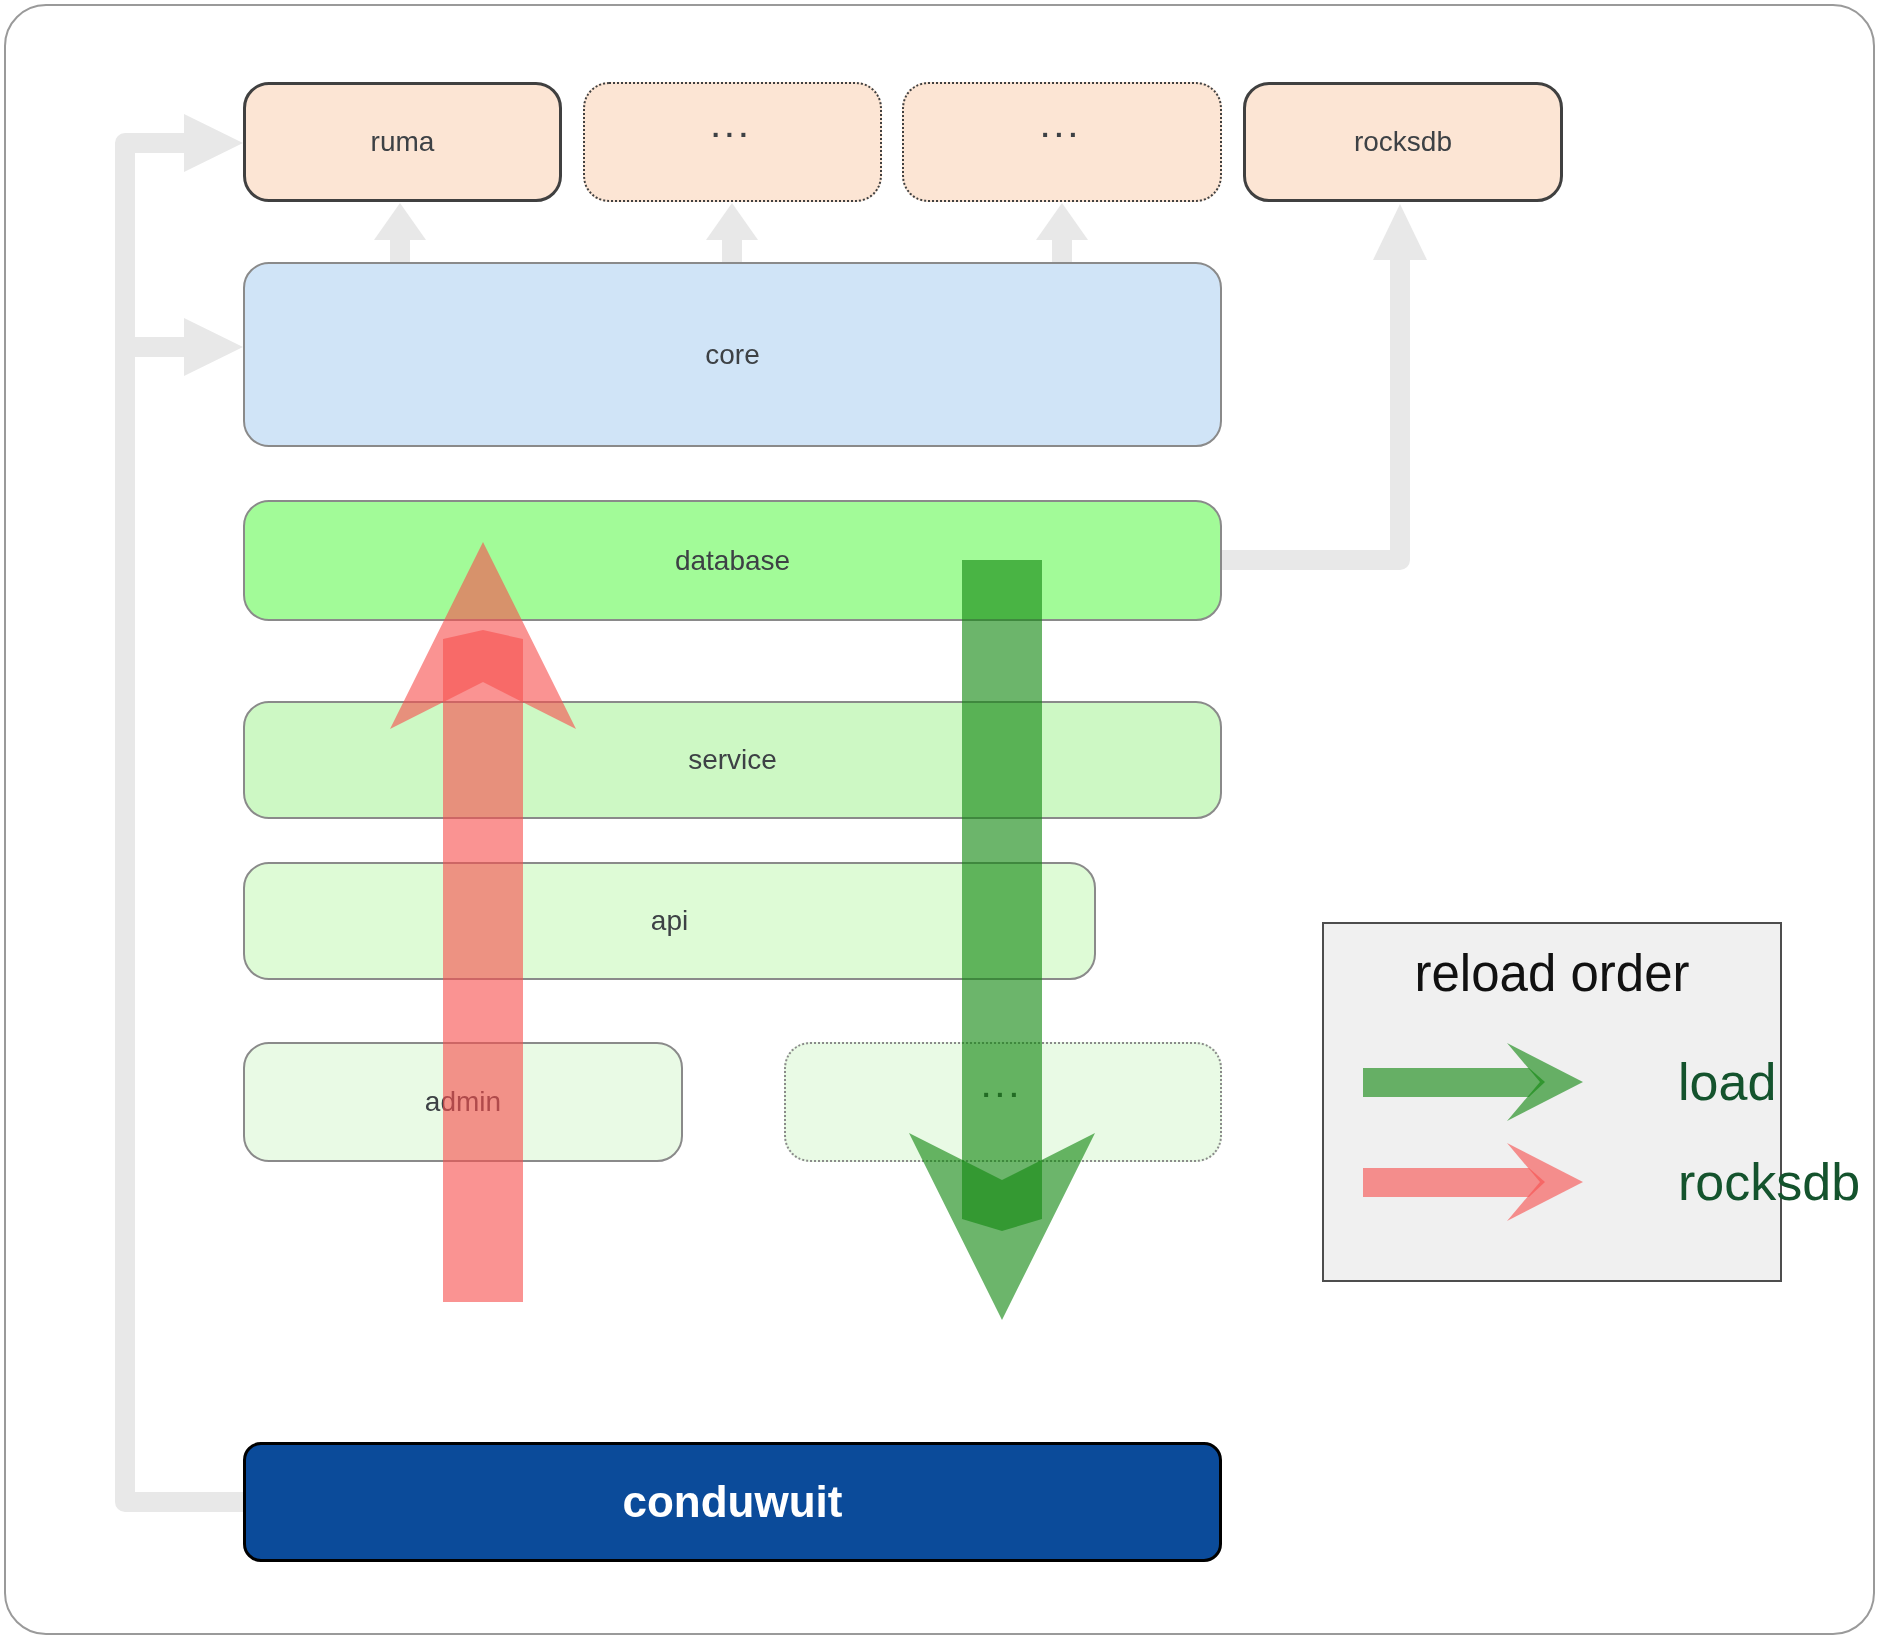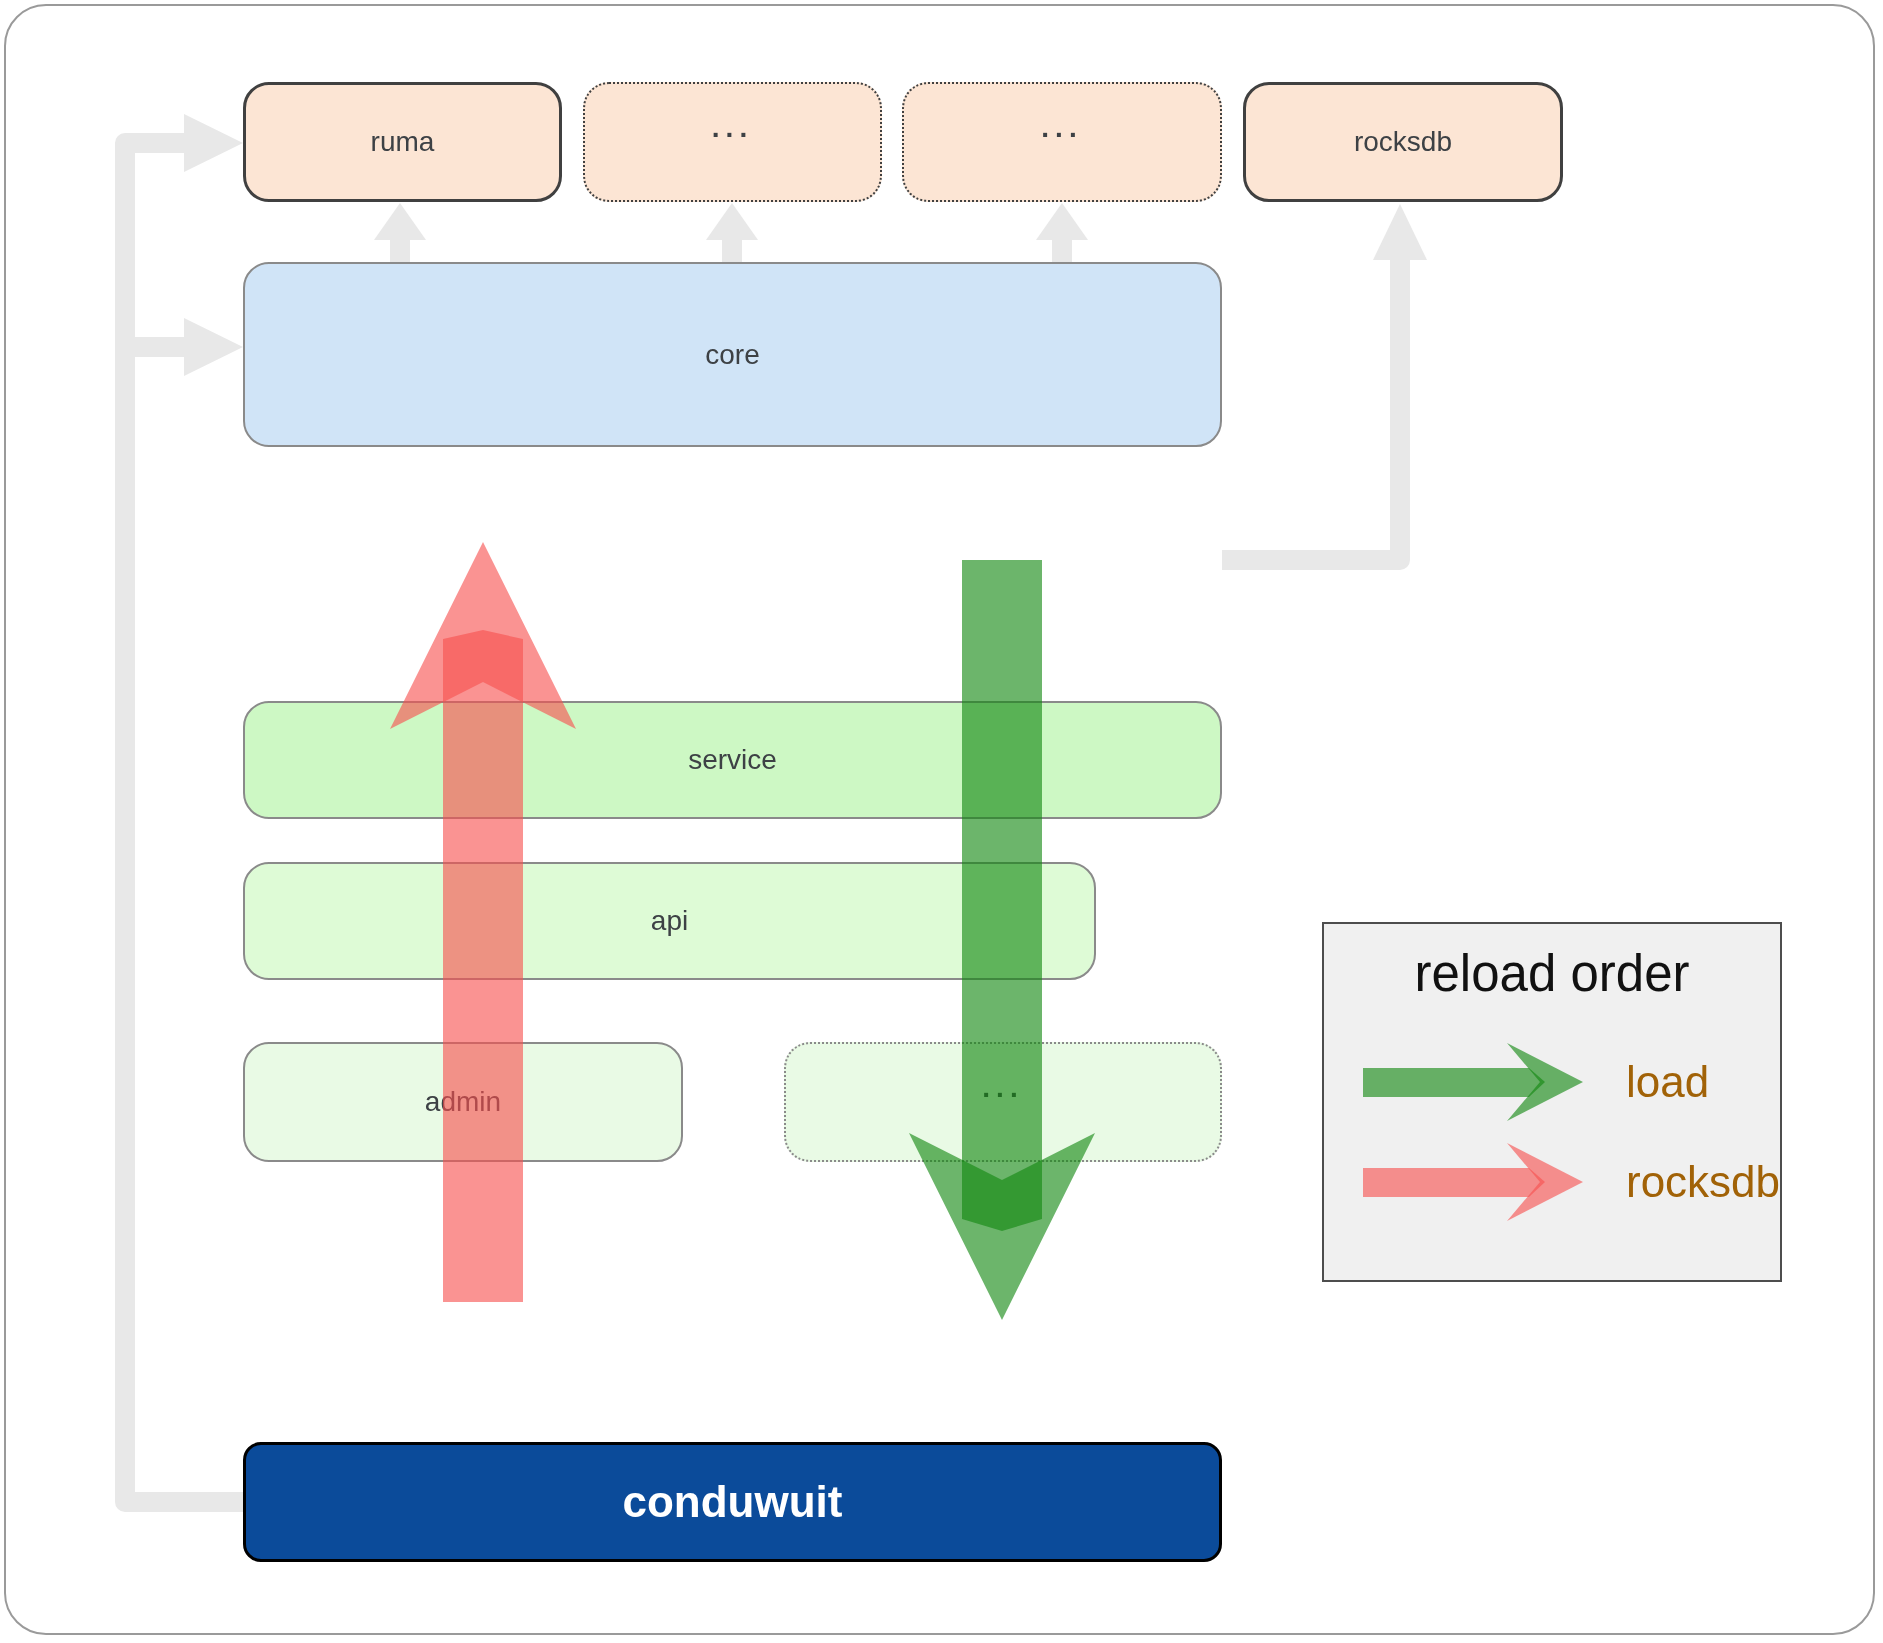--- a/index.html
+++ b/index.html
@@ -17,22 +17,22 @@
   .dotted-dark{border:2px dotted #404040;}
   .solid-gray{border:2px solid #8a8a8a;}
   .dotted-gray{border:2px dotted #8a8a8a;}
   .dots{font-weight:bold;font-size:46px;letter-spacing:6px;transform:translateY(-14px);}
   #conduwuit-box{border:3px solid #000000;border-radius:18px;}
   #conduwuit-box .lbl{font-size:44px;font-weight:bold;}
   #legend-box{position:absolute;left:1322px;top:922px;width:460px;height:360px;background:#f0f0f0;
               border:2px solid #4d4d4d;box-sizing:border-box;z-index:1;}
   .legend-title{position:absolute;left:1322px;top:944px;width:460px;text-align:center;
                 font-size:51px;color:#111111;z-index:2;}
-  .legend-label{position:absolute;left:1626px;height:56px;line-height:56px;font-size:44px;
-                color:#a16207;z-index:2;}
+  .legend-label{position:absolute;left:1678px;height:56px;line-height:56px;font-size:52px;
+                color:#14532d;z-index:2;}
 </style>
 </head>
 <body>
 
 <div id="canvas">
 
   <div id="frame"></div>
 
   <svg id="gray-layer" class="layer" width="1883" height="1643">
     <path d="M243,1502 H125 V143 H186" fill="none" stroke-width="20" stroke-linejoin="round" stroke="#e8e8e8"></path>
@@ -61,20 +61,23 @@
     <span class="lbl dots" style="color: rgb(61, 65, 69);">...</span>
   </div>
   <div class="box solid-dark" style="left: 1243px; top: 82px; width: 320px; height: 120px; background-color: rgb(252, 229, 212);">
     <span class="lbl" style="color: rgb(61, 65, 69);">rocksdb</span>
   </div>
 
   <div class="box solid-gray" style="left: 243px; top: 262px; width: 979px; height: 185px; background-color: rgb(208, 228, 247);">
     <span class="lbl" style="color: rgb(61, 65, 69);">core</span>
   </div>
 
+  <div class="box solid-gray" style="left: 243px; top: 500px; width: 979px; height: 121px; background-color: rgb(162, 251, 152);">
+    <span class="lbl" style="color: rgb(61, 65, 69);">database</span>
+  </div>
 
   <div class="box solid-gray" style="left: 243px; top: 681px; width: 979px; height: 118px; background-color: rgb(205, 248, 196); margin-top: 20px;">
     <span class="lbl" style="color: rgb(61, 65, 69);">service</span>
   </div>
 
   <div class="box solid-gray" style="left: 243px; top: 862px; width: 853px; height: 118px; background-color: rgb(222, 251, 214);">
     <span class="lbl" style="color: rgb(61, 65, 69);">api</span>
   </div>
 
   <div class="box solid-gray" style="left: 243px; top: 1042px; width: 440px; height: 120px; background-color: rgb(233, 250, 229);">

